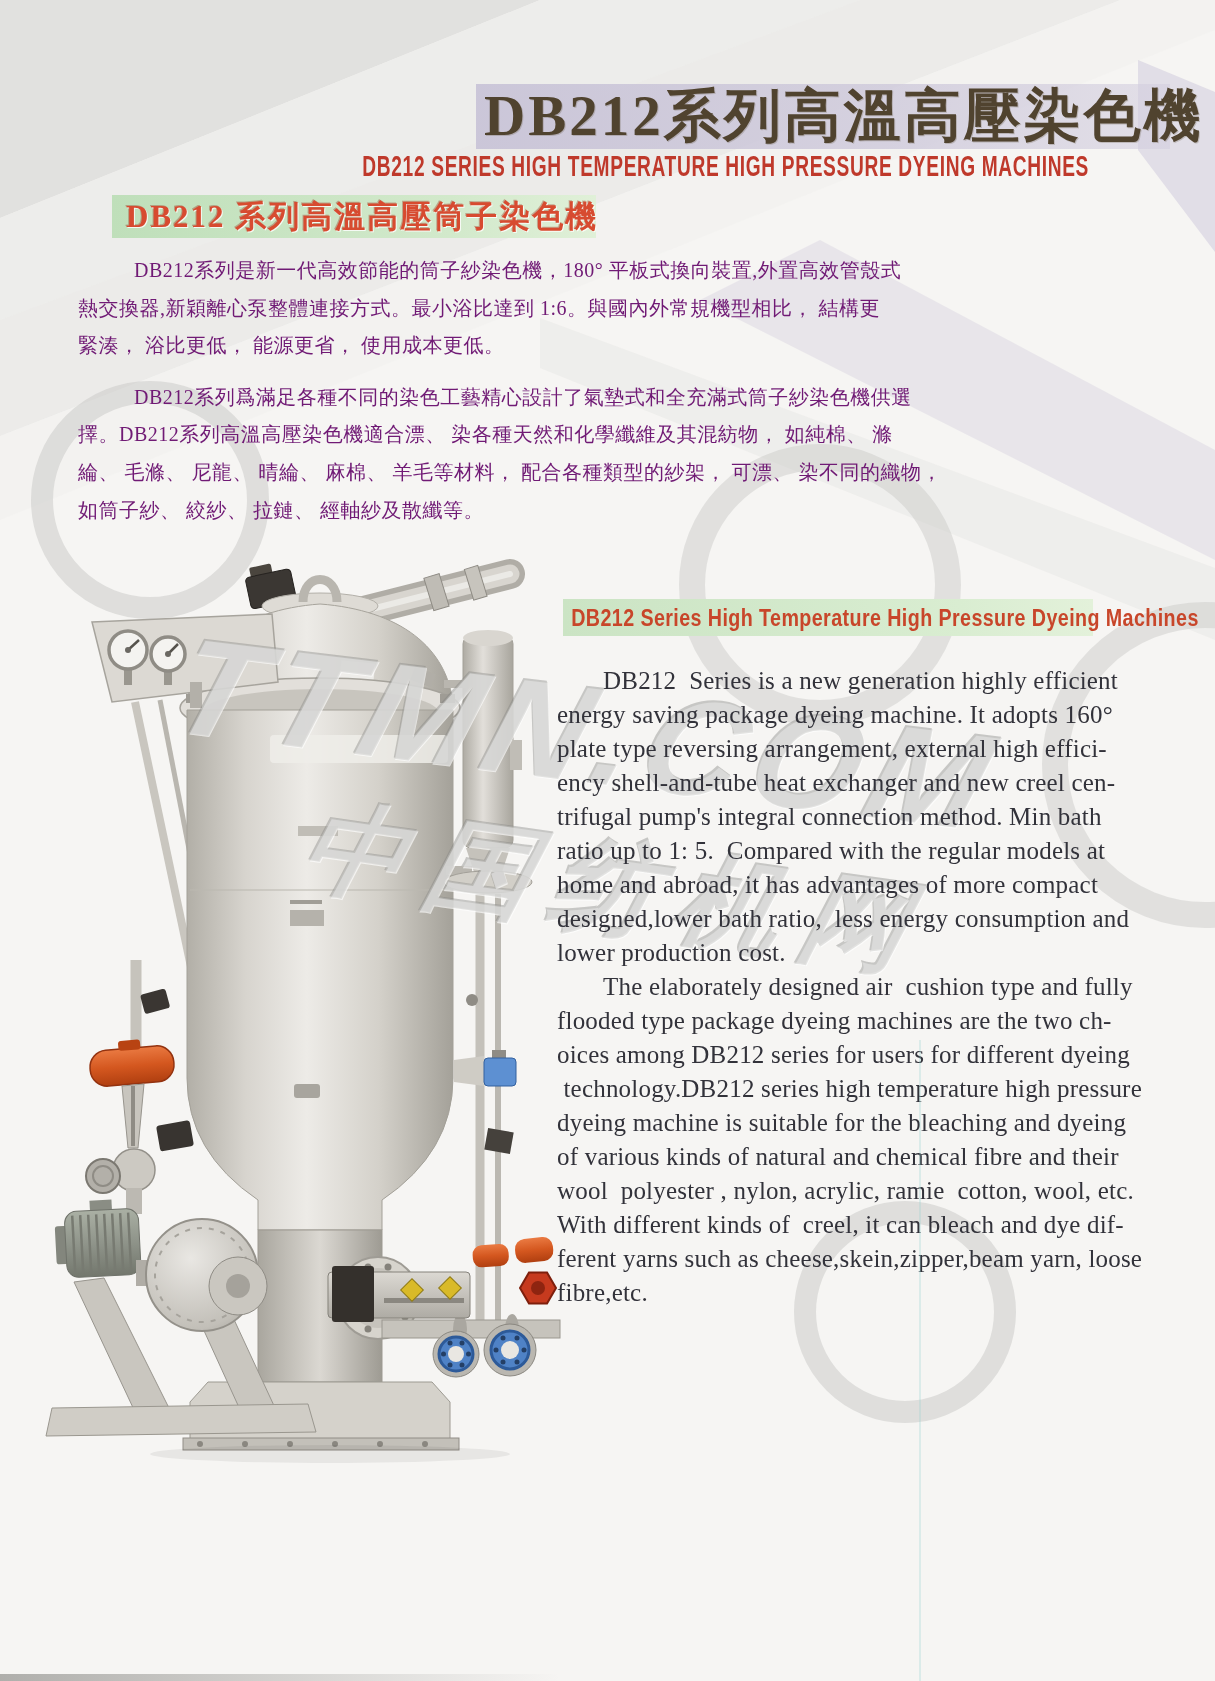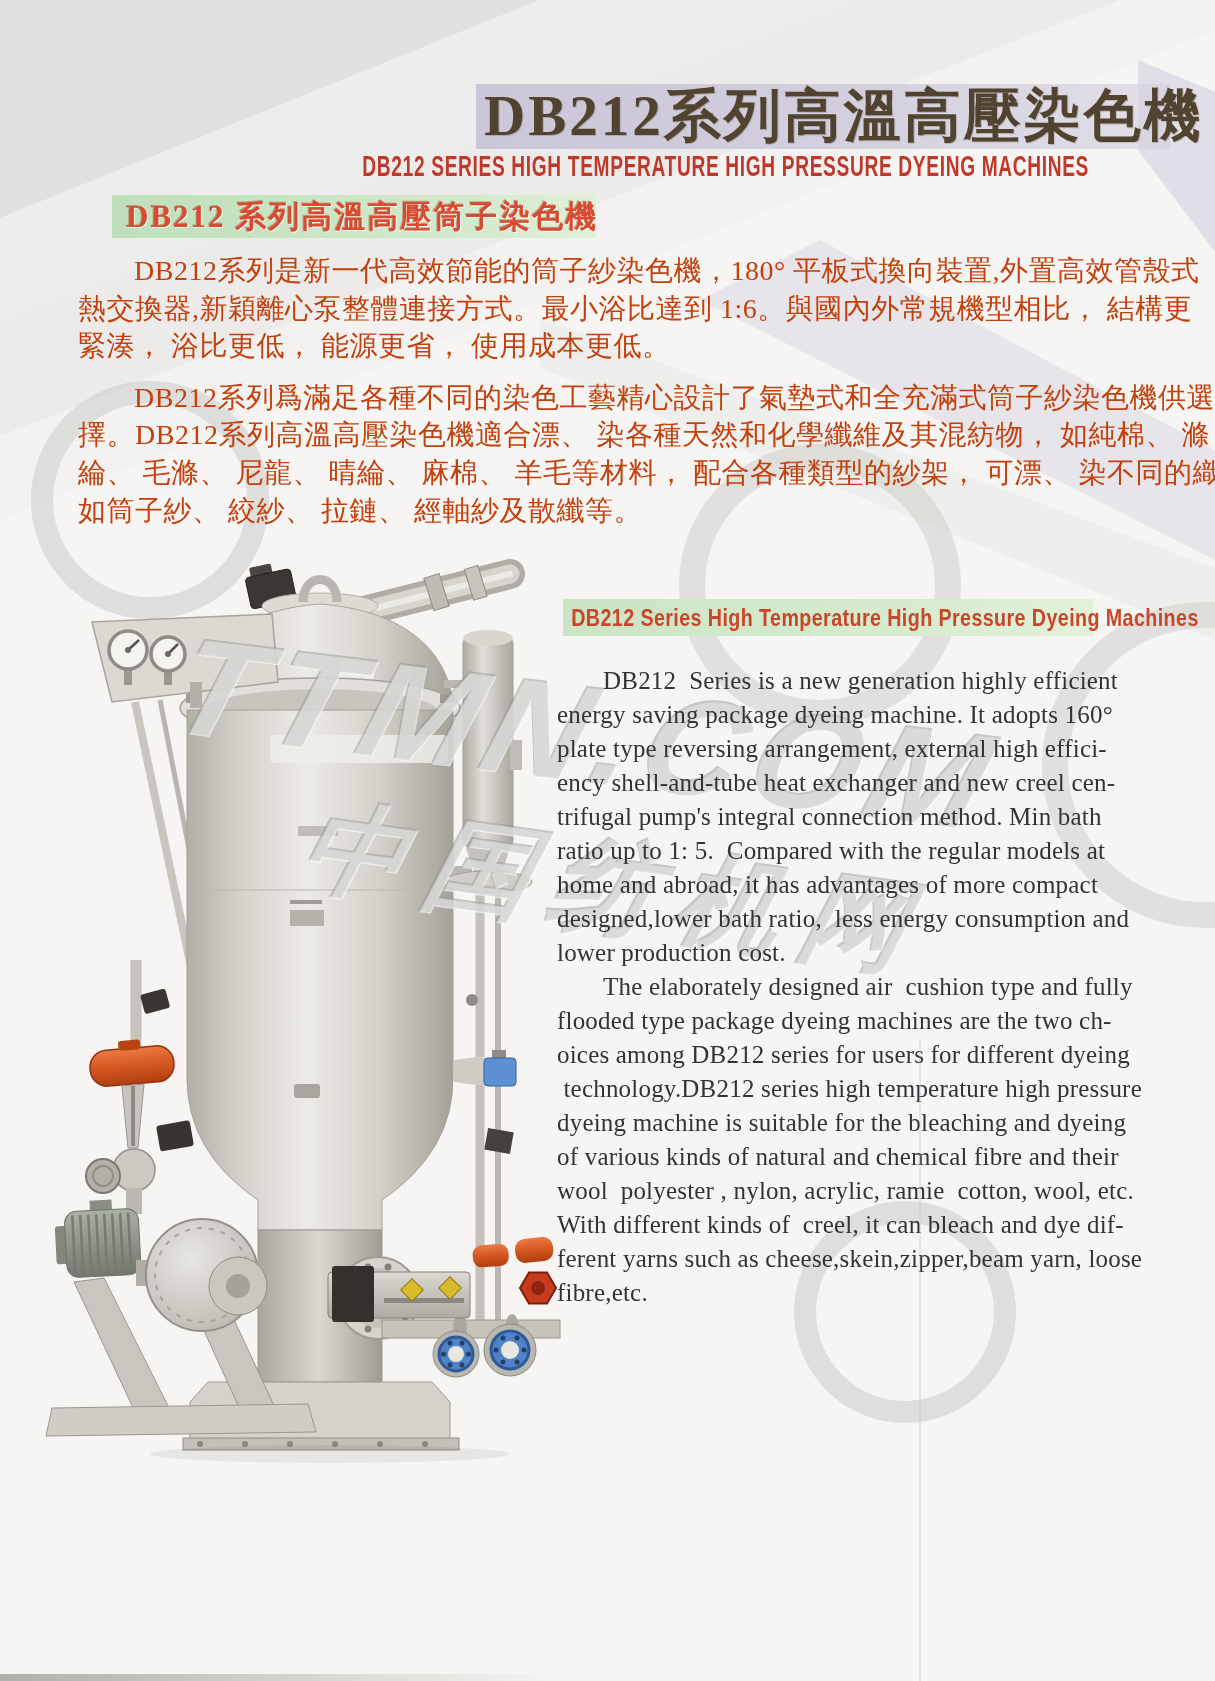--- a/index.html
+++ b/index.html
@@ -30,21 +30,21 @@
       color:#bf392b;white-space:nowrap;font-family:"Liberation Sans",sans-serif;
       transform:scaleX(.66);transform-origin:right center;letter-spacing:1px;}
   .badge{position:absolute;z-index:4;left:84px;top:195px;width:484px;height:43px;
       background:linear-gradient(90deg,#bfdfba,#d2e9cb 70%,#e0f0d8);
       display:flex;align-items:center;margin-left:28px;}
   .badge span{font-size:31px;font-weight:bold;color:#d74b30;letter-spacing:2px;
       padding-left:14px;white-space:nowrap;
       text-shadow:1px 1px 0 rgba(255,255,255,.8),-1px -1px 0 rgba(150,40,20,.35);}
   
   .cn-block{position:absolute;z-index:4;left:78px;top:252px;width:1030px;}
-  .cnline{font-size:28px;line-height:37.6px;color:#c2410c;white-space:pre;letter-spacing:.5px;}
+  .cnline{font-size:20px;line-height:37.6px;color:#701a75;white-space:pre;letter-spacing:.5px;}
   .cnline.indent{padding-left:56px;}
   .cnline.pgap{margin-top:14px;}
   
   .en-band{position:absolute;z-index:4;left:563px;top:599px;width:530px;height:37px;
       background:linear-gradient(90deg,#cbe4c4,#d9edd1 75%,#e3f1da);
       display:flex;align-items:center;}
   .en-band span{font-size:24px;font-weight:bold;color:#c8462a;white-space:nowrap;
       font-family:"Liberation Sans",sans-serif;transform:scaleX(.82);transform-origin:left center;
       padding-left:10px;letter-spacing:.5px;}
   .en-block{position:absolute;z-index:4;left:557px;top:664px;width:548px;}

